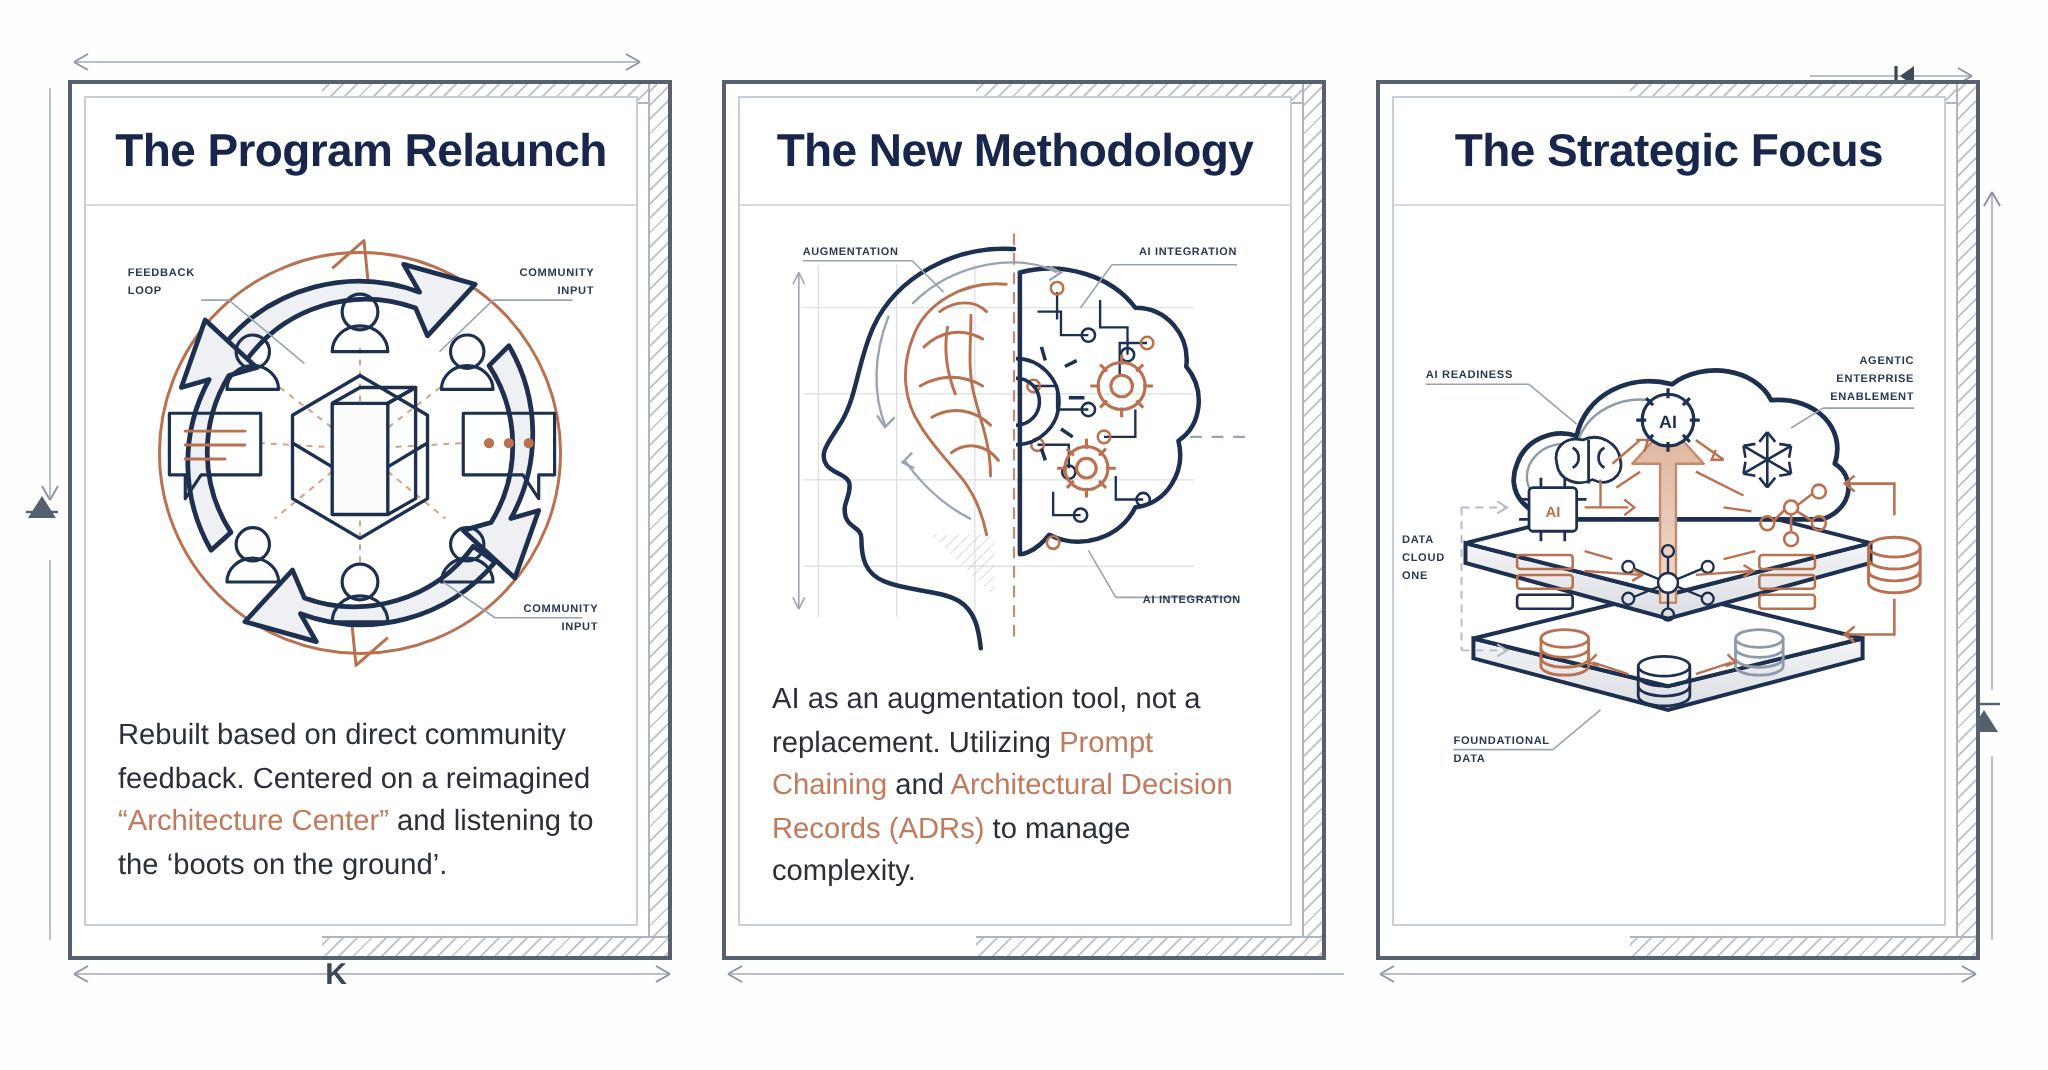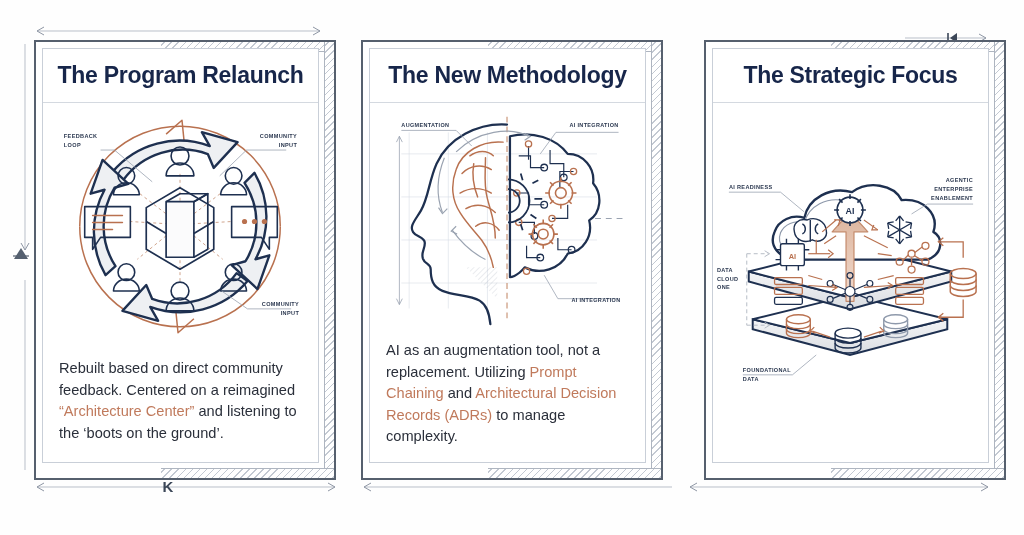--- a/index.html
+++ b/index.html
@@ -356,21 +356,21 @@
           <text class="illo-label" x="256" y="28" text-anchor="end">COMMUNITY</text>
           <text class="illo-label" x="256" y="37" text-anchor="end">INPUT</text>
           <text class="illo-label" x="258" y="197" text-anchor="end">COMMUNITY</text>
           <text class="illo-label" x="258" y="206" text-anchor="end">INPUT</text>
         </svg>
       </div>
       <div class="card-body"><span>Rebuilt based on direct community feedback. Centered on a reimagined </span><span class="hl">“Architecture Center”</span><span> and listening to the ‘boots on the ground’.</span></div>
     </div>
   </div>
 
-  <div class="card-wrap" style="left:704px;width:302px;border-radius:26px;">
+  <div class="card-wrap" style="left:688px;width:302px;border-radius:26px;">
     <div class="card-outer">
       <div class="hatch-top"></div>
       <div class="hatch-right"></div>
       <div class="hatch-bottom"></div>
     </div>
     <div class="card-inner">
       <div class="card-title-bar">
         <div class="card-title">The Strategic Focus</div>
       </div>
       <div class="card-illo">

